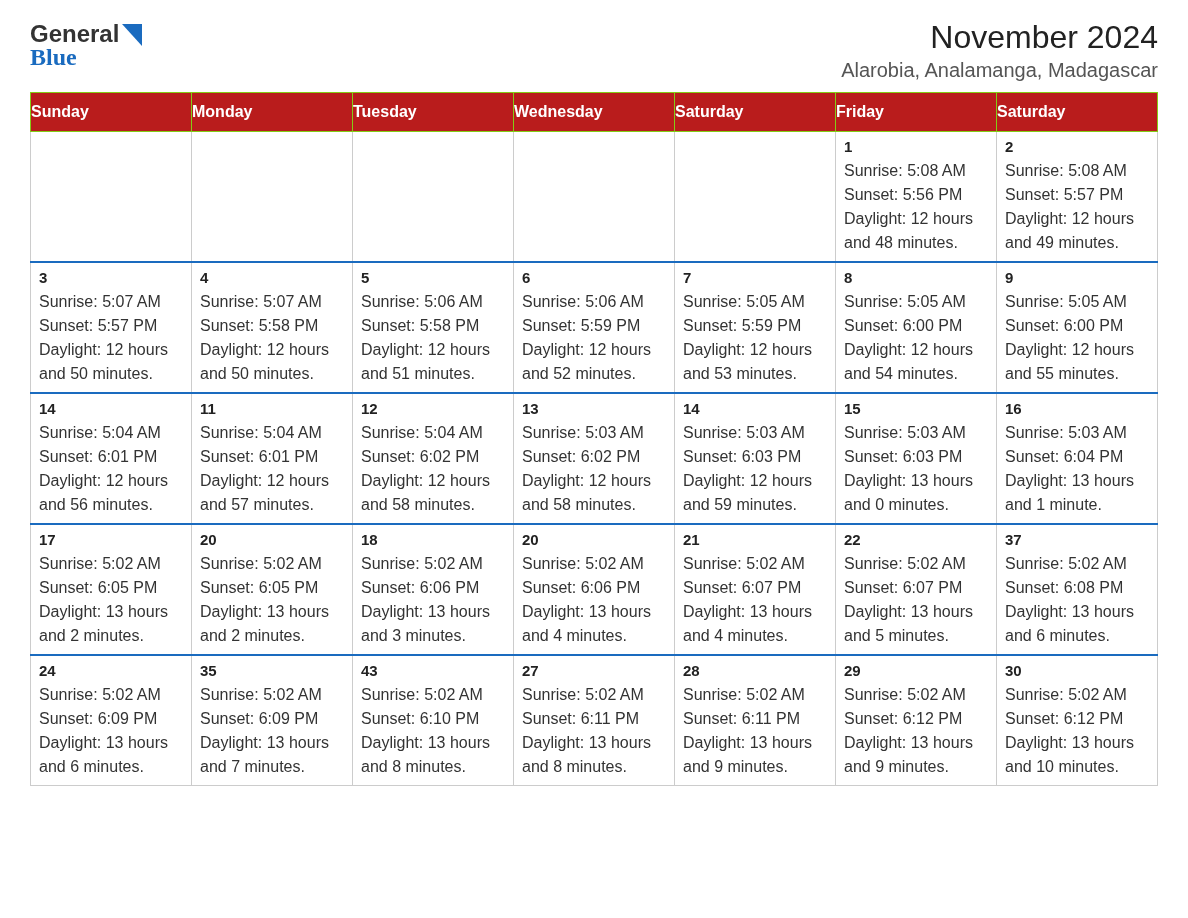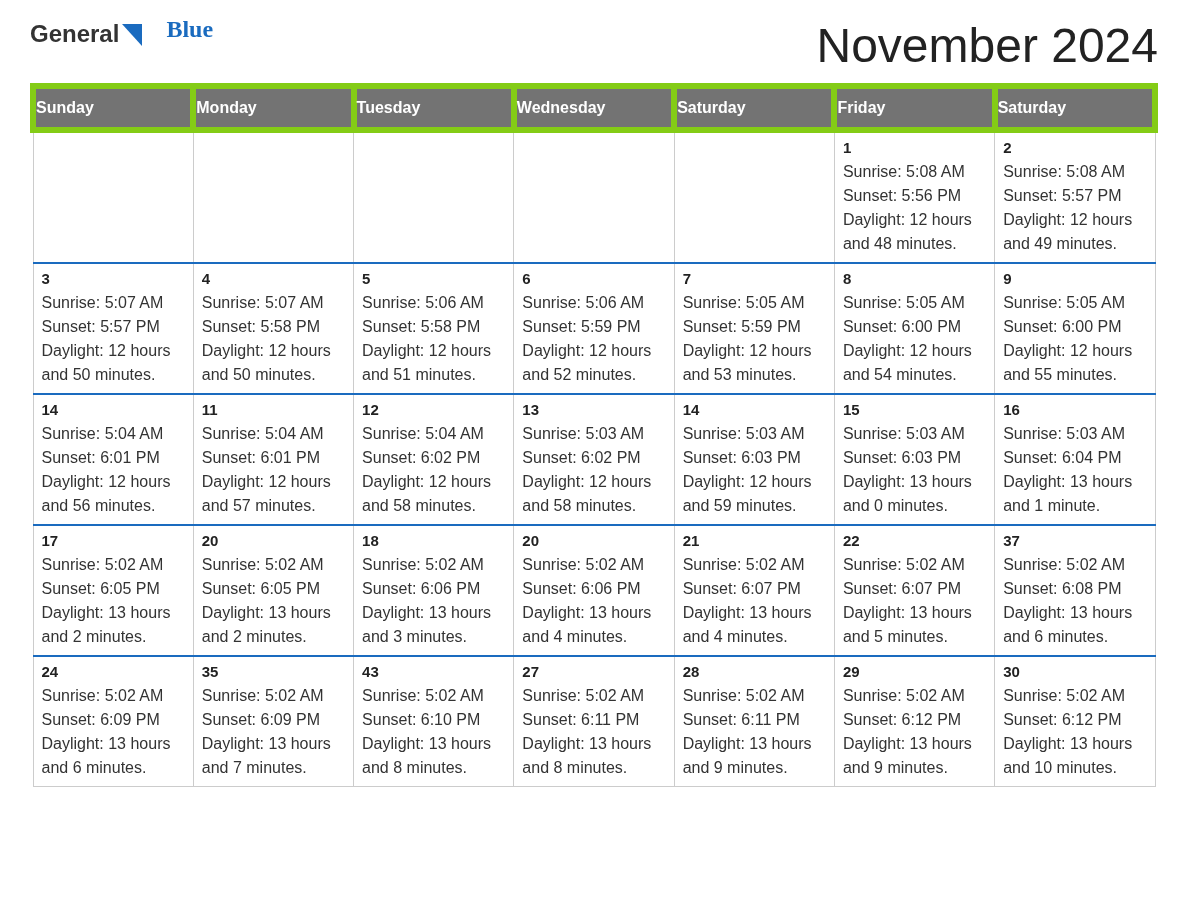--- a/index.html
+++ b/index.html
@@ -13,43 +13,43 @@
     .header {
       display: flex;
       align-items: flex-start;
       justify-content: space-between;
       margin-bottom: 10px;
     }
     .title-area {
       text-align: right;
     }
     .main-title {
-      font-size: 48px;
+      font-size: 32px;
       font-weight: normal;
       color: #222;
       line-height: 1.1;
     }
     .subtitle {
       font-size: 20px;
       color: #555;
       margin-top: 4px;
     }
     .calendar {
       width: 100%;
       border-collapse: collapse;
       margin-top: 6px;
     }
     .calendar thead tr th {
-      background-color: #737373;
+      background-color: #b91c1c;
       color: #fff;
       font-size: 16px;
       font-weight: bold;
       padding: 10px 0;
       text-align: left;
-      border: 6px solid #84cc16;
+      border: 1px solid #84cc16;
     }
     .calendar tbody tr td {
       vertical-align: top;
       border: 1px solid #ccc;
       padding: 6px 8px;
       font-size: 12.5px;
       color: #333;
       width: calc(100% / 7);
       min-height: 100px;
     }
@@ -63,23 +63,22 @@
     .calendar tbody tr td .day-info {
       font-size: 16px;
       color: #333;
       line-height: 1.5;
     }
     .calendar tbody tr:not(:last-child) td {
       border-bottom: 2px solid #1a6bbf;
     }
     .logo-wrapper {
       display: flex;
-      flex-direction: row;
+      flex-direction: column;
       align-items: flex-start;
-      gap: 24px;
     }
     .logo-line1 {
       display: flex;
       align-items: center;
     }
     .logo-line2 {
       display: flex;
       align-items: center;
       margin-top: -4px;
       font-family: Liberation Serif, serif;
@@ -95,20 +94,21 @@
       <svg width="20" height="22" viewBox="0 0 20 22" style="margin-left:3px;margin-top:2px;">
         <polygon points="0,0 20,0 20,22" fill="#1a6bbf"></polygon>
       </svg>
     </div>
     <div class="logo-line2">
       <span style="font-size:24px;font-weight:bold;color:#1a6bbf;margin-left:0;">Blue</span>
     </div>
   </div>
   <div class="title-area">
     <div class="main-title">November 2024</div>
+    <div class="subtitle">Alarobia, Analamanga, Madagascar</div>
   </div>
 </div>
 
 <table class="calendar">
   <thead>
     <tr>
     <th>Sunday</th>
         <th>Monday</th>
         <th>Tuesday</th>
         <th>Wednesday</th>

